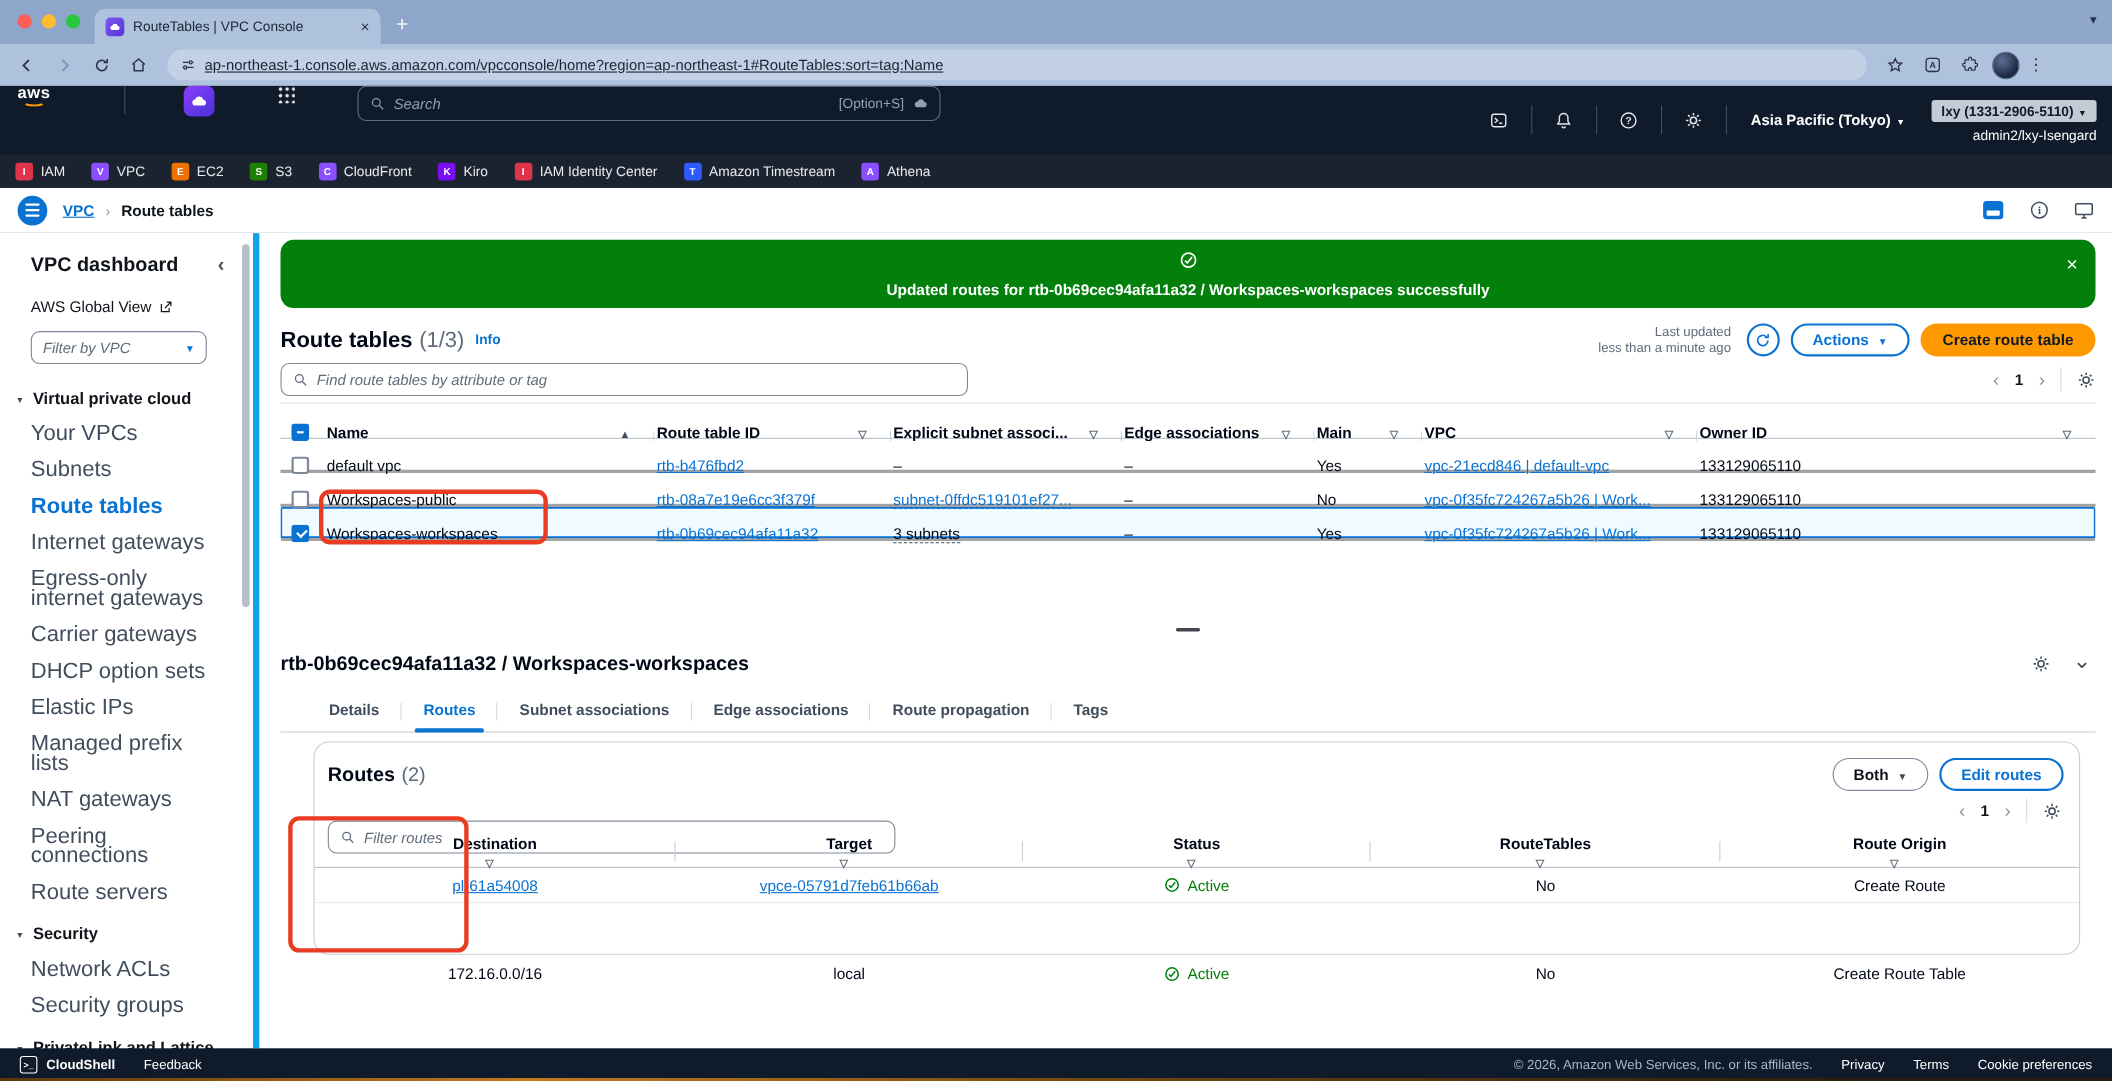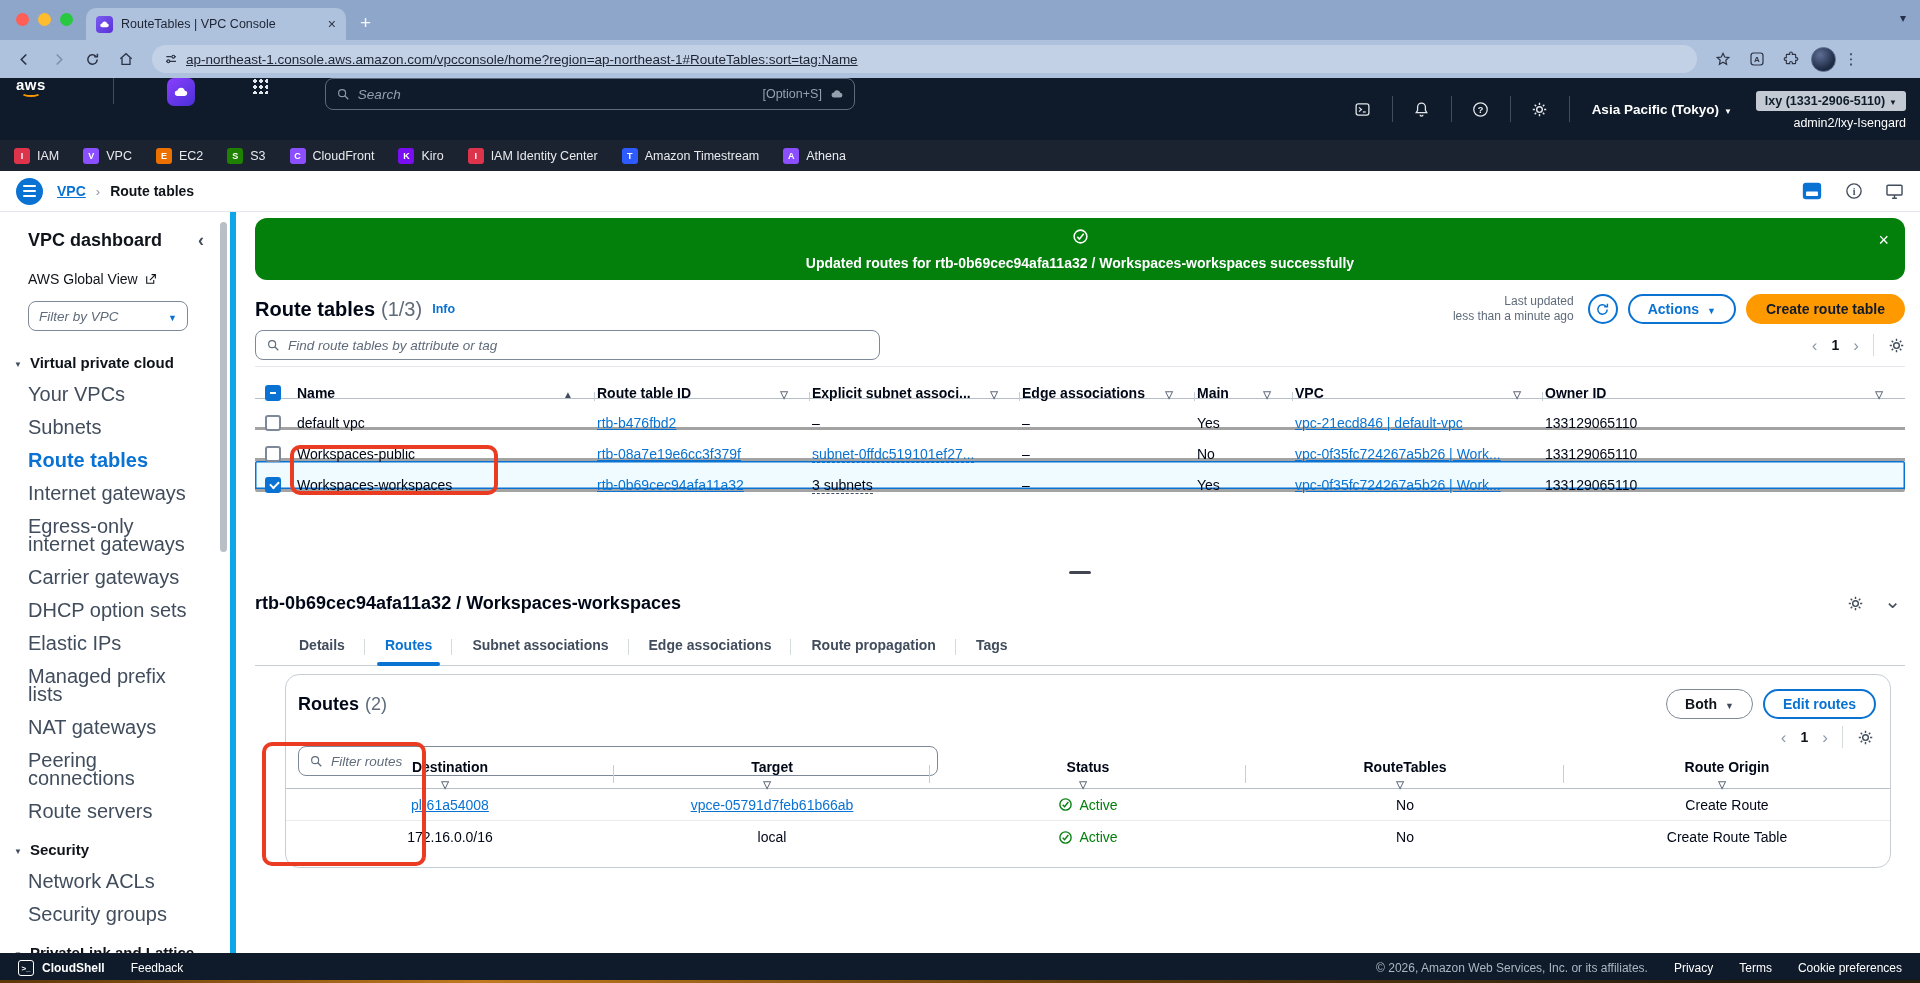--- a/index.html
+++ b/index.html
@@ -155,26 +155,26 @@
   .tab.active { color:#0972d3; }
   .tab.active::after { content:""; position:absolute; left:12px; right:12px; bottom:-1px; height:4px; background:#0972d3; border-radius:2px; }
 
   
   .routes-card { margin:8px 14px 0 30px; border:1px solid #c6cdd5; border-radius:14px; padding:14px 0 18px 0; height:194px; position:relative; }
   .rc-head { display:flex; align-items:center; padding:0 16px 0 12px; position:relative; height:30px; }
   .rc-title { font-size:18px; font-weight:700; color:#000716; }
   .rc-count { font-size:18px; color:#5f6b7a; font-weight:400; margin-left:6px; }
   .rc-btns { position:absolute; right:14px; display:flex; gap:10px; }
   .rc-toolbar { height:36px; display:flex; align-items:center; padding:0 16px 0 12px; position:relative; }
-  .rc-toolbar .find-input { width:640px;margin-top:48px; }
+  .rc-toolbar .find-input { width:516px;margin-top:48px; }
   .rc-toolbar .pager { right:16px; }
   .rtbl { margin-top:4px; }
   .rrow { display:grid; grid-template-columns:328px 316px 316px 318px 1fr; align-items:center; height:32px; border-bottom:1px solid #e9ebed; font-size:14px; color:#000716; }
   .rrow.rhead { height:30px; border-bottom:1px solid #b6bec9; font-weight:700; }
-  .rrow:last-child { border-bottom:none; }
+  .rrow:last-child { border-bottom:none;margin-top:48px; }
   .rcell { padding:0 12px; position:relative; white-space:nowrap; display:flex; align-items:center;flex-direction:column; }
   .rhead .rcell { justify-content:space-between; }
   .rhead .rcell .coldiv { position:absolute; right:0; top:6px; width:1px; height:18px; background:#c6cdd5; }
   .status-ok { color:#037f0c; display:flex; align-items:center; gap:6px; font-size:14px; }
 
   
   .anno { position:absolute; border:4px solid #ea3b23; border-radius:10px; pointer-events:none; z-index:30; }
   .anno-1 { left:54px; top:233px; width:208px; height:50px; }
   .anno-2 { left:26px; top:530px; width:164px; height:124px; }
 

